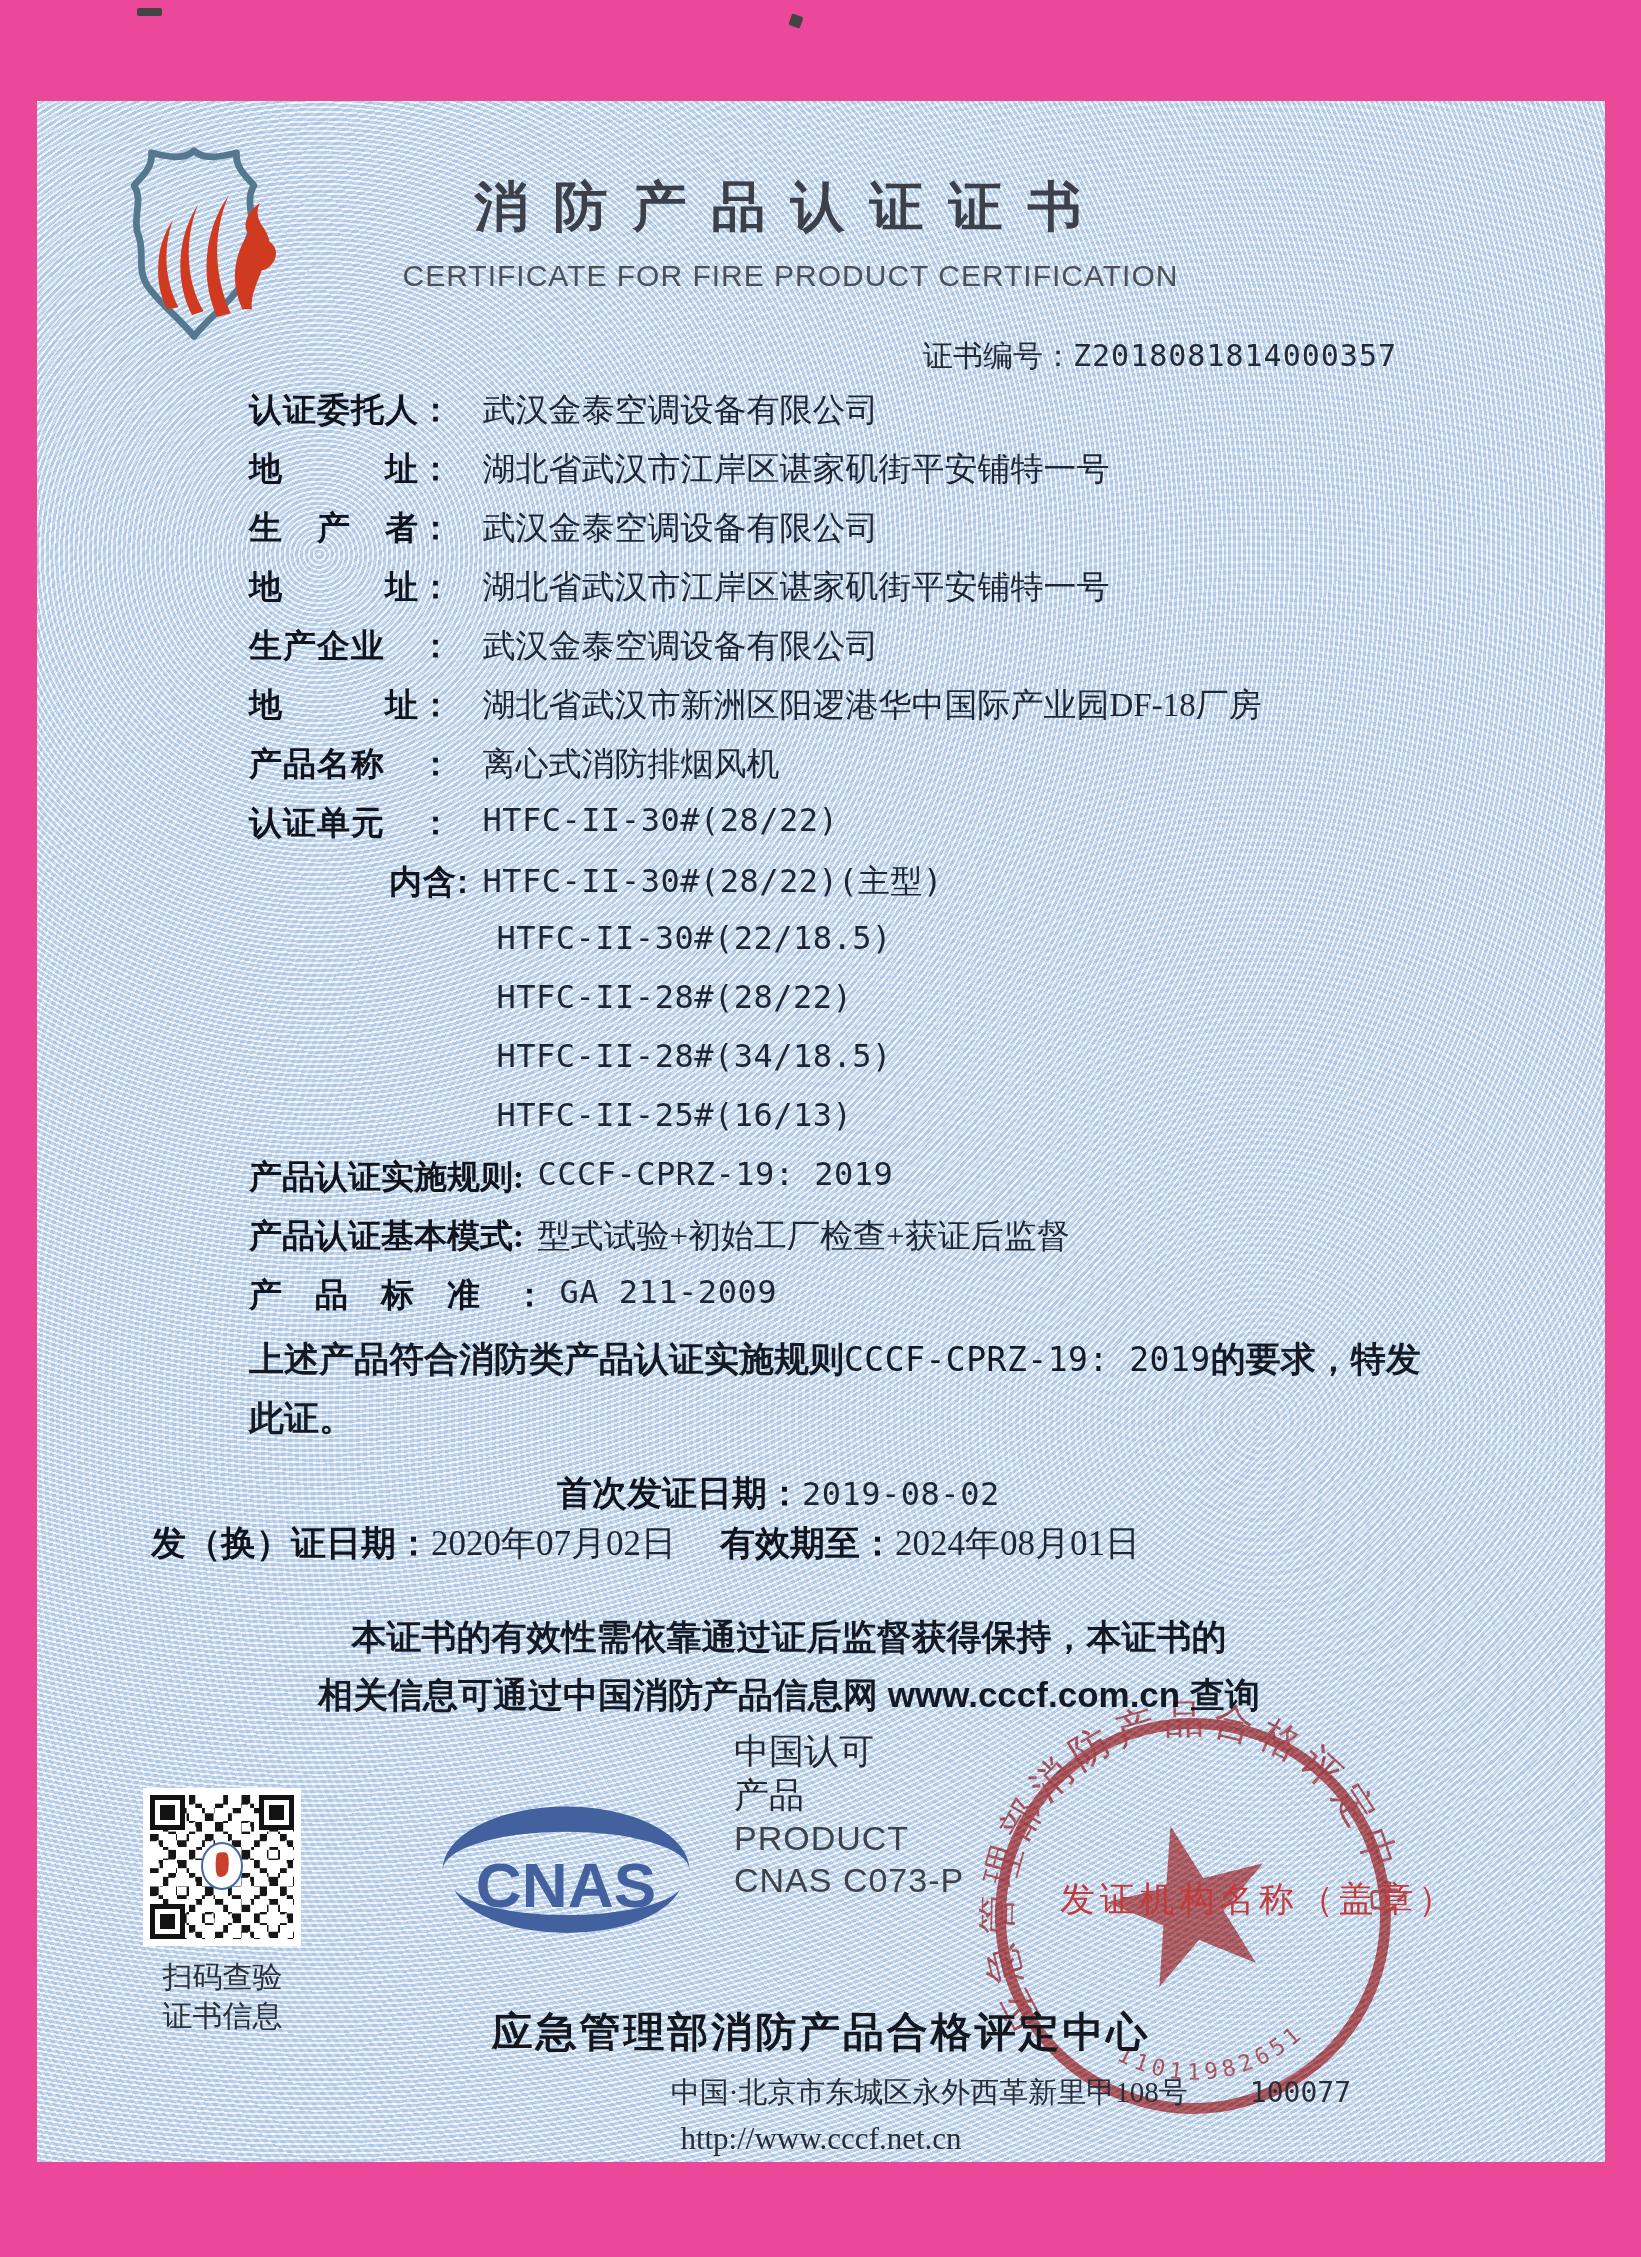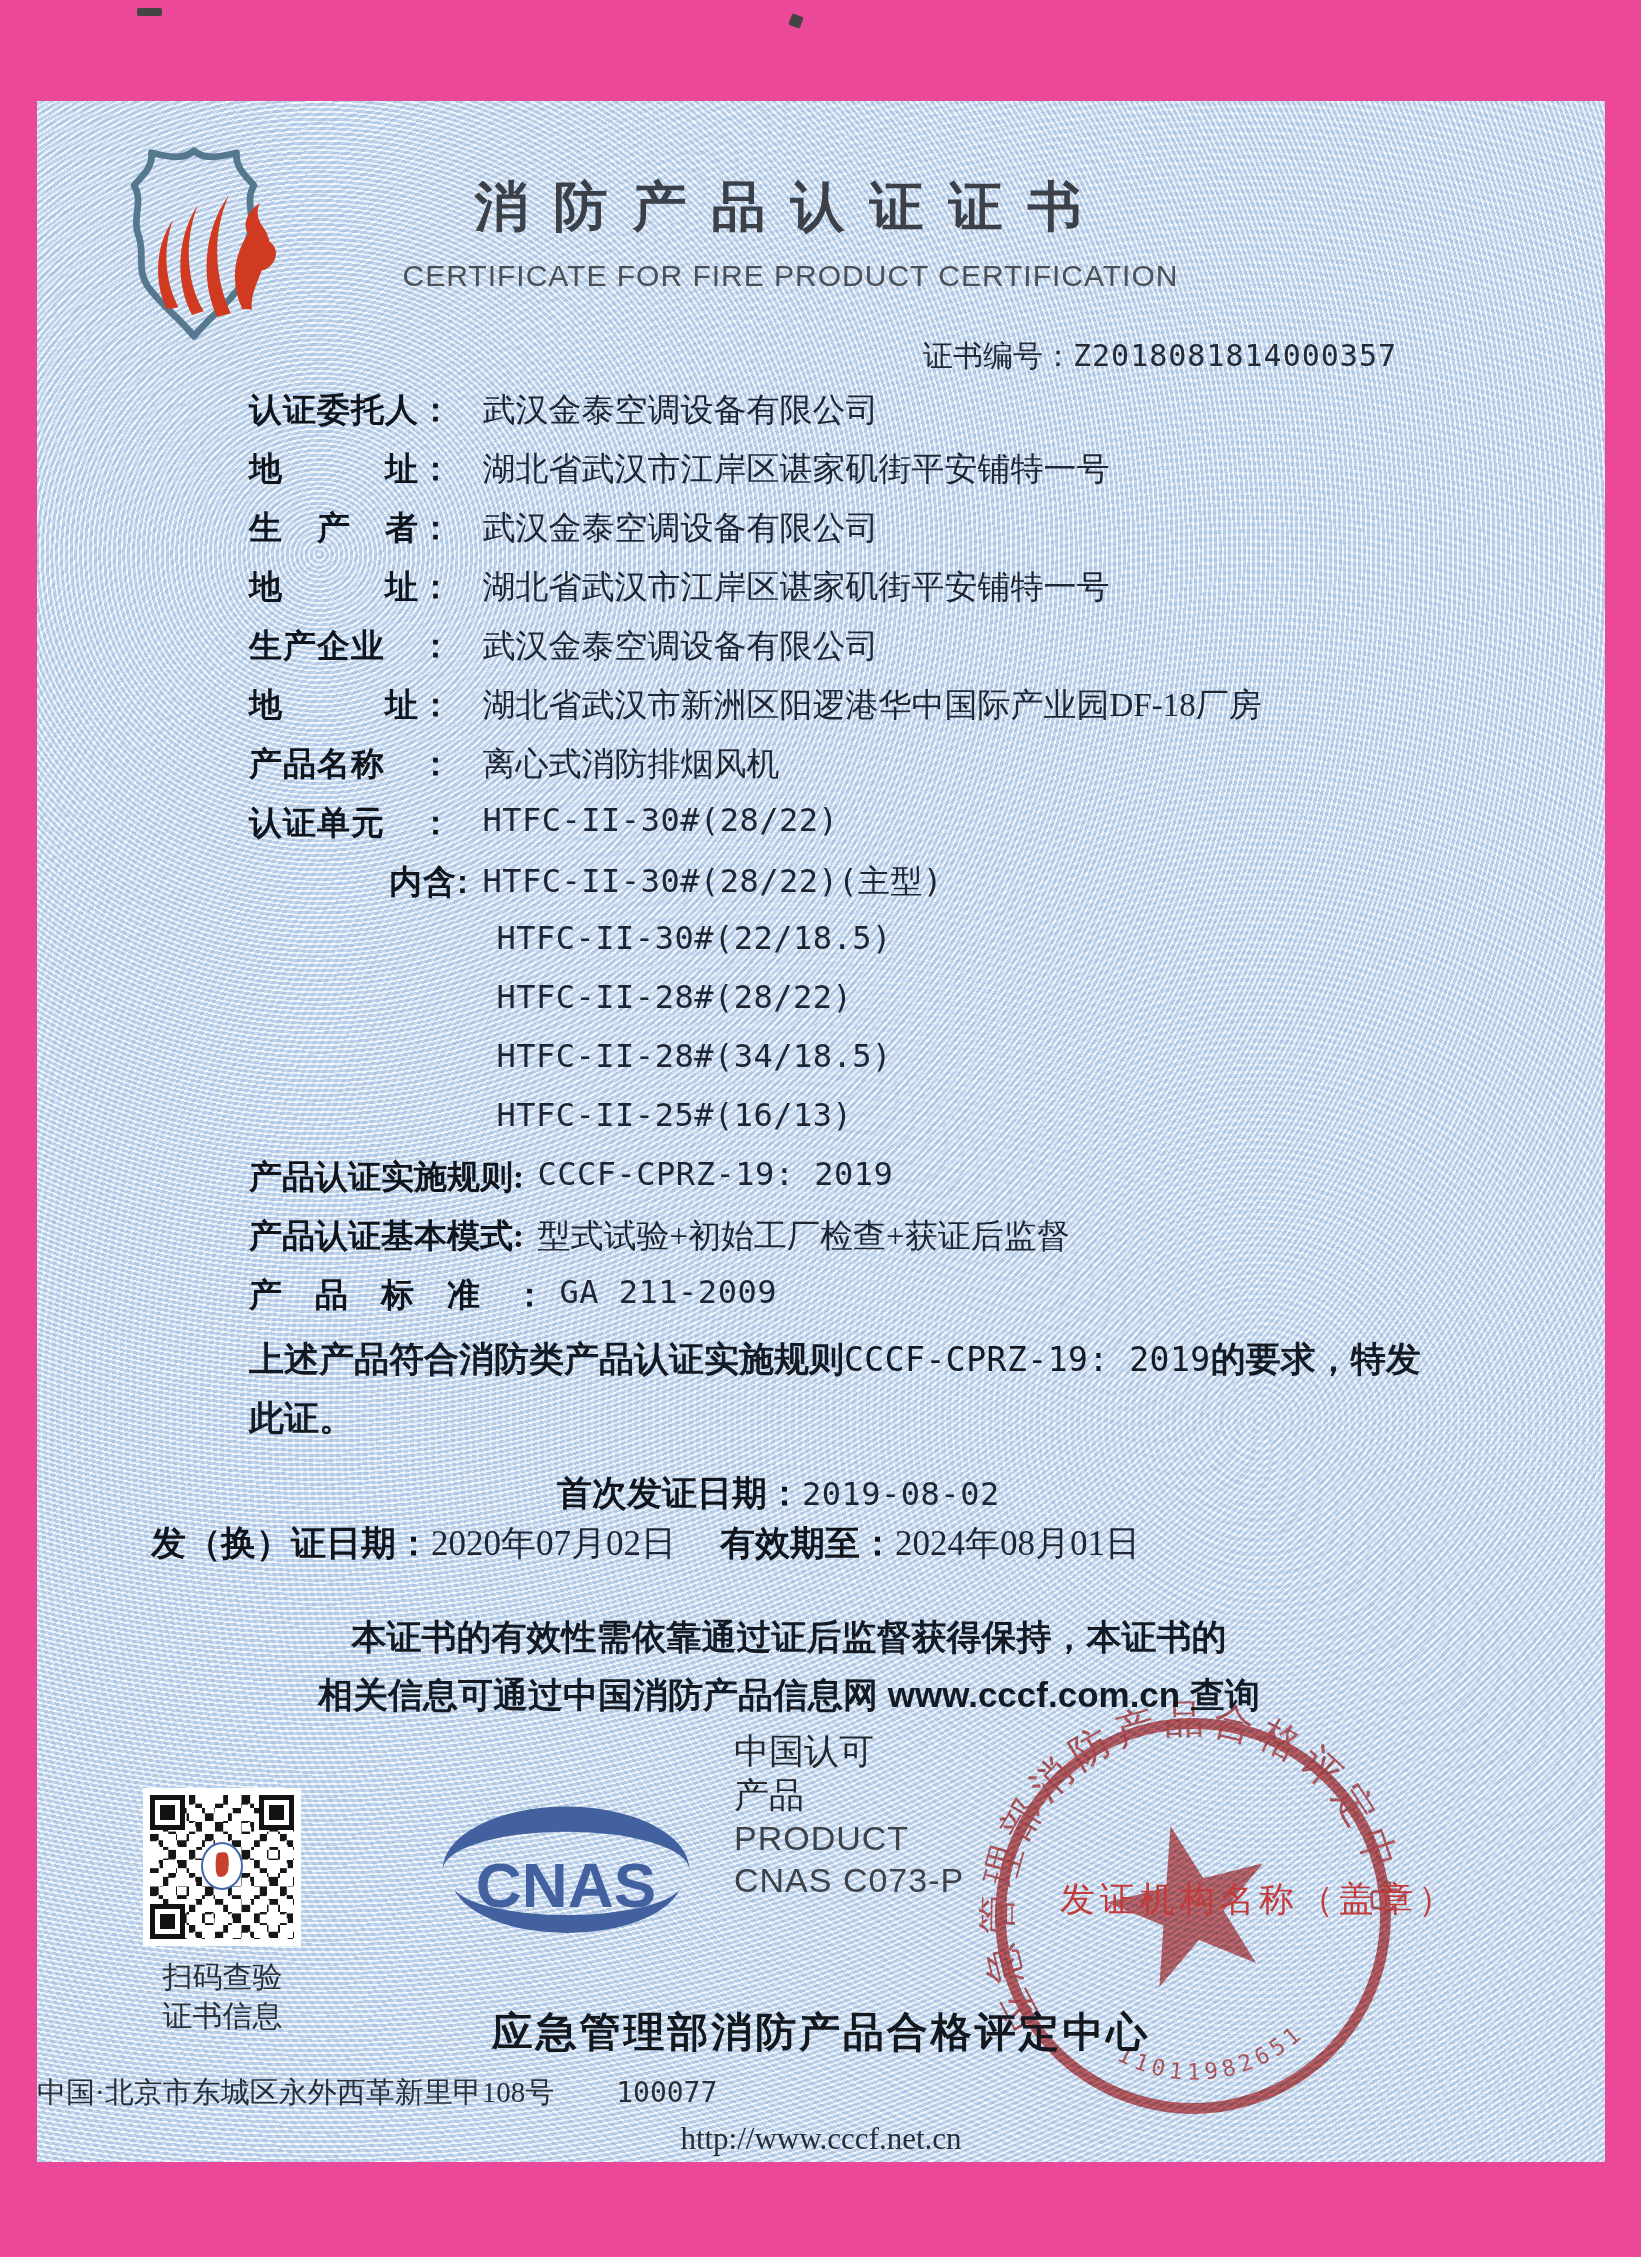--- a/index.html
+++ b/index.html
@@ -65,21 +65,21 @@
   .accred .cn{font-size:35px;line-height:44px;color:#23282f;}
   .accred .en{font-size:34px;line-height:42px;letter-spacing:1px;}
   
   .seal{position:absolute;left:929px;top:1588px;width:454px;height:454px;transform:rotate(-14deg);
         opacity:.88;mix-blend-mode:multiply;}
   .seal-caption{position:absolute;left:1023px;top:1775px;font-size:35px;color:#c23a3a;
         letter-spacing:4.8px;font-family:"Liberation Serif",serif;}
   
   .org{position:absolute;left:0;top:1904px;width:1568px;text-align:center;
        font-family:"Liberation Sans",sans-serif;font-weight:700;font-size:41px;color:#13181f;letter-spacing:2.9px;}
-  .addr{position:absolute;left:0;top:1972px;width:1314px;text-align:left;font-size:29px;color:#272d37;}
+  .addr{position:absolute;left:0;top:1972px;width:1314px;text-align:right;font-size:29px;color:#272d37;}
   .addr .post{margin-left:62px;font-family:"DejaVu Sans Mono",monospace;font-size:28px;}
   .url{position:absolute;left:0;top:2020px;width:1568px;text-align:center;font-size:31px;color:#272d37;}
 </style>
 </head>
 <body>
 
 <div class="page">
   <div class="speck" style="left:137px;top:7.7px;width:25px;height:8.7px;"></div>
   <div class="speck" style="left:790px;top:15.4px;width:11.6px;height:11.6px;transform:rotate(20deg);"></div>
 

